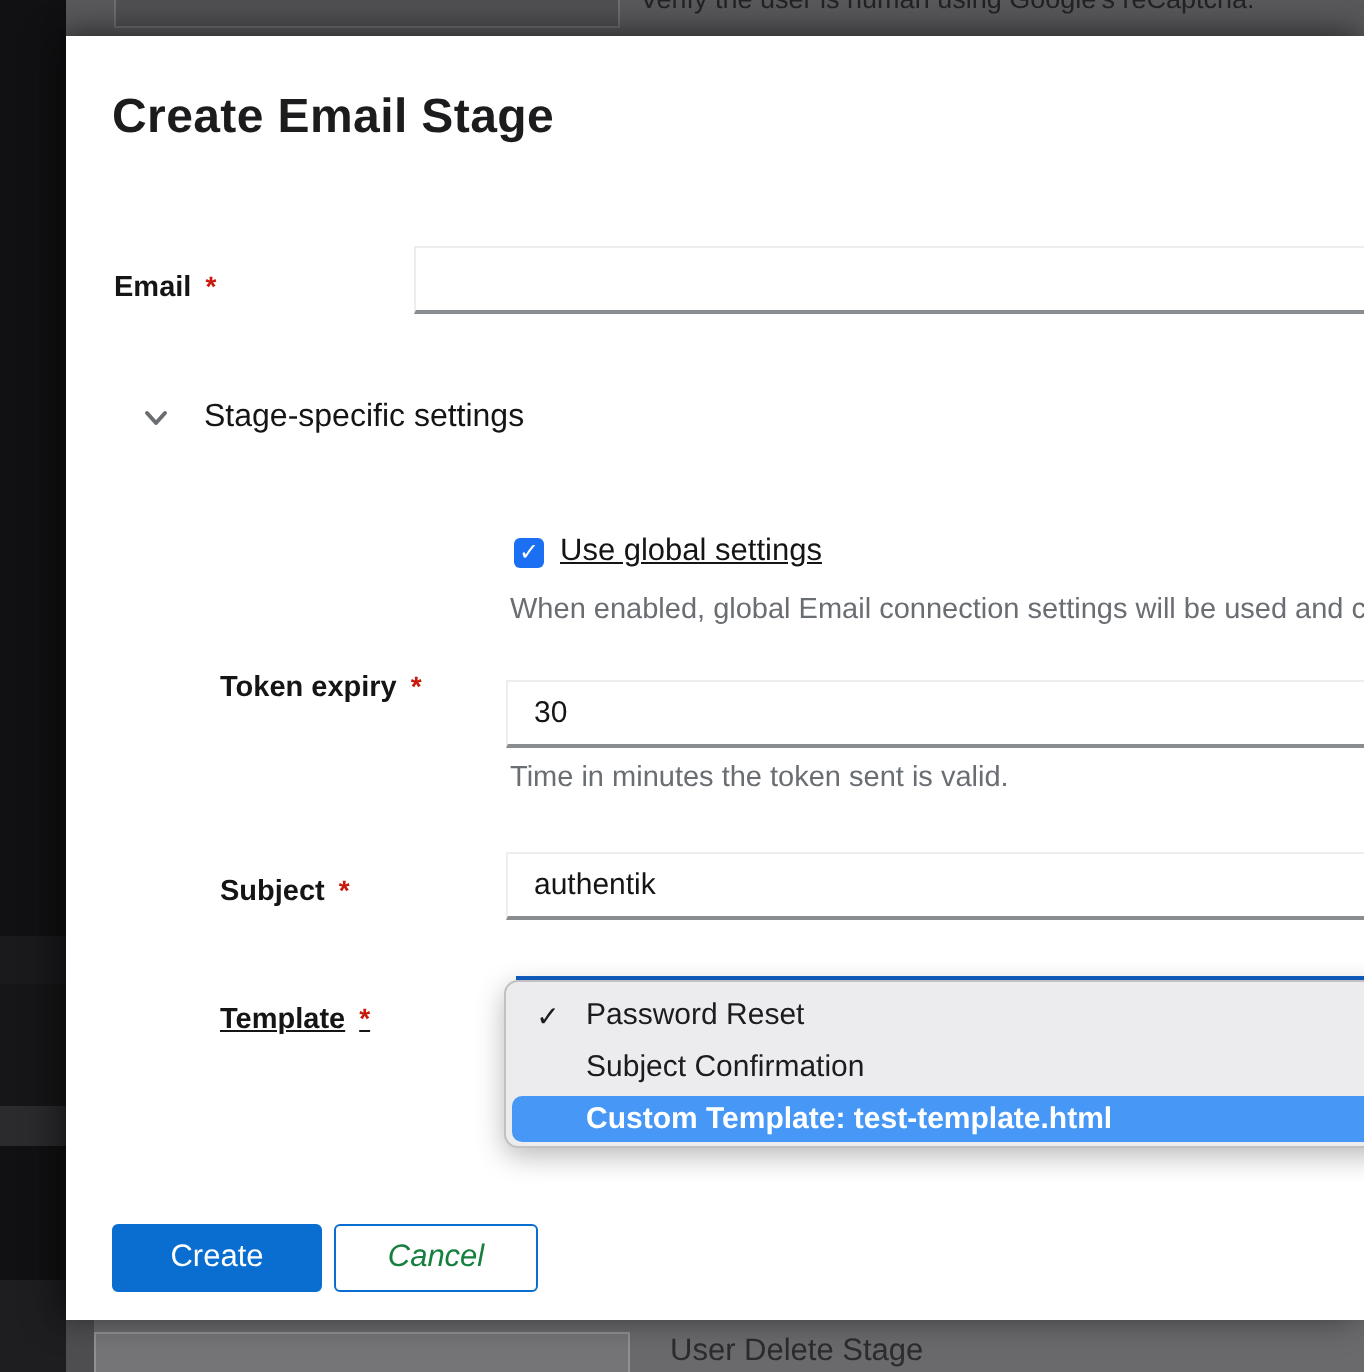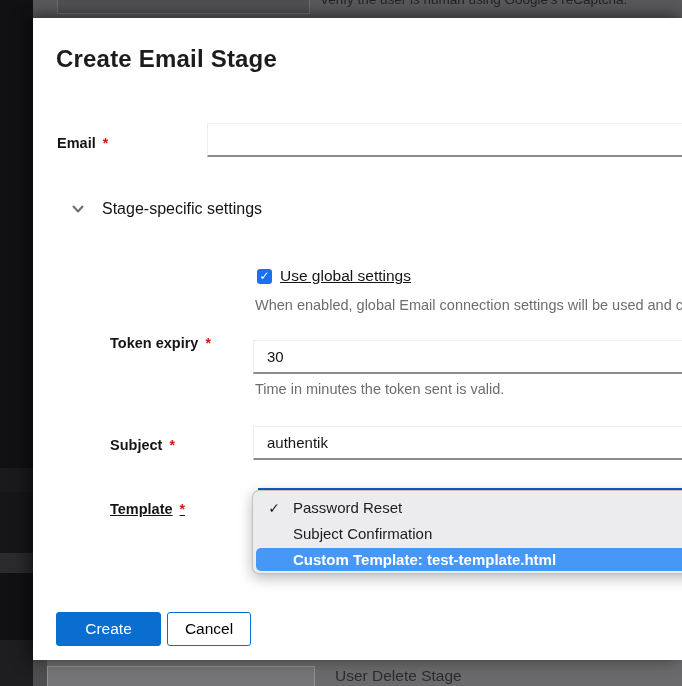--- a/index.html
+++ b/index.html
@@ -67,21 +67,21 @@
     background: #ececee; border: 1px solid rgba(0,0,0,0.18); border-radius: 7px;
     box-shadow: 0 4px 14px rgba(0,0,0,0.28); padding-top: 4px; overflow: hidden;
   }
   .dd-item { position: relative; height: 26px; line-height: 26px; font-size: 15px; color: #1c1c1e; padding-left: 40px; white-space: nowrap; cursor: default; }
   .dd-check { position: absolute; left: 9px; top: 0; width: 24px; text-align: center; font-size: 14px; color: #1c1c1e; }
   .dd-item.hl { margin: 1px 3px 0 3px; padding-left: 37px; height: 23px; line-height: 23px; background: #4797f6; border-radius: 5px; color: #ffffff; font-weight: 700; }
 
   
   .btn { position: absolute; top: 583px; height: 34px; border-radius: 3px; font-family: "Liberation Sans", "DejaVu Sans", sans-serif; font-size: 15.5px; cursor: pointer; margin-top: 11px; }
   .btn-create { left: 23px; width: 105px; background: #0a6ed0; border: 1px solid #0a6ed0; color: #ffffff; }
-  .btn-cancel { left: 134px; width: 84px; background: #ffffff; border: 1px solid #0a6ed0; color: #000000; }
+  .btn-cancel { left: 134px; width: 102px; background: #ffffff; border: 1px solid #0a6ed0; color: #15803d; font-style: italic; }
 </style>
 </head>
 <body>
 
 <div id="screen">
 
   <div class="sidebar">
     <div class="strip1"></div>
     <div class="strip2"></div>
     <div class="strip3"></div>

